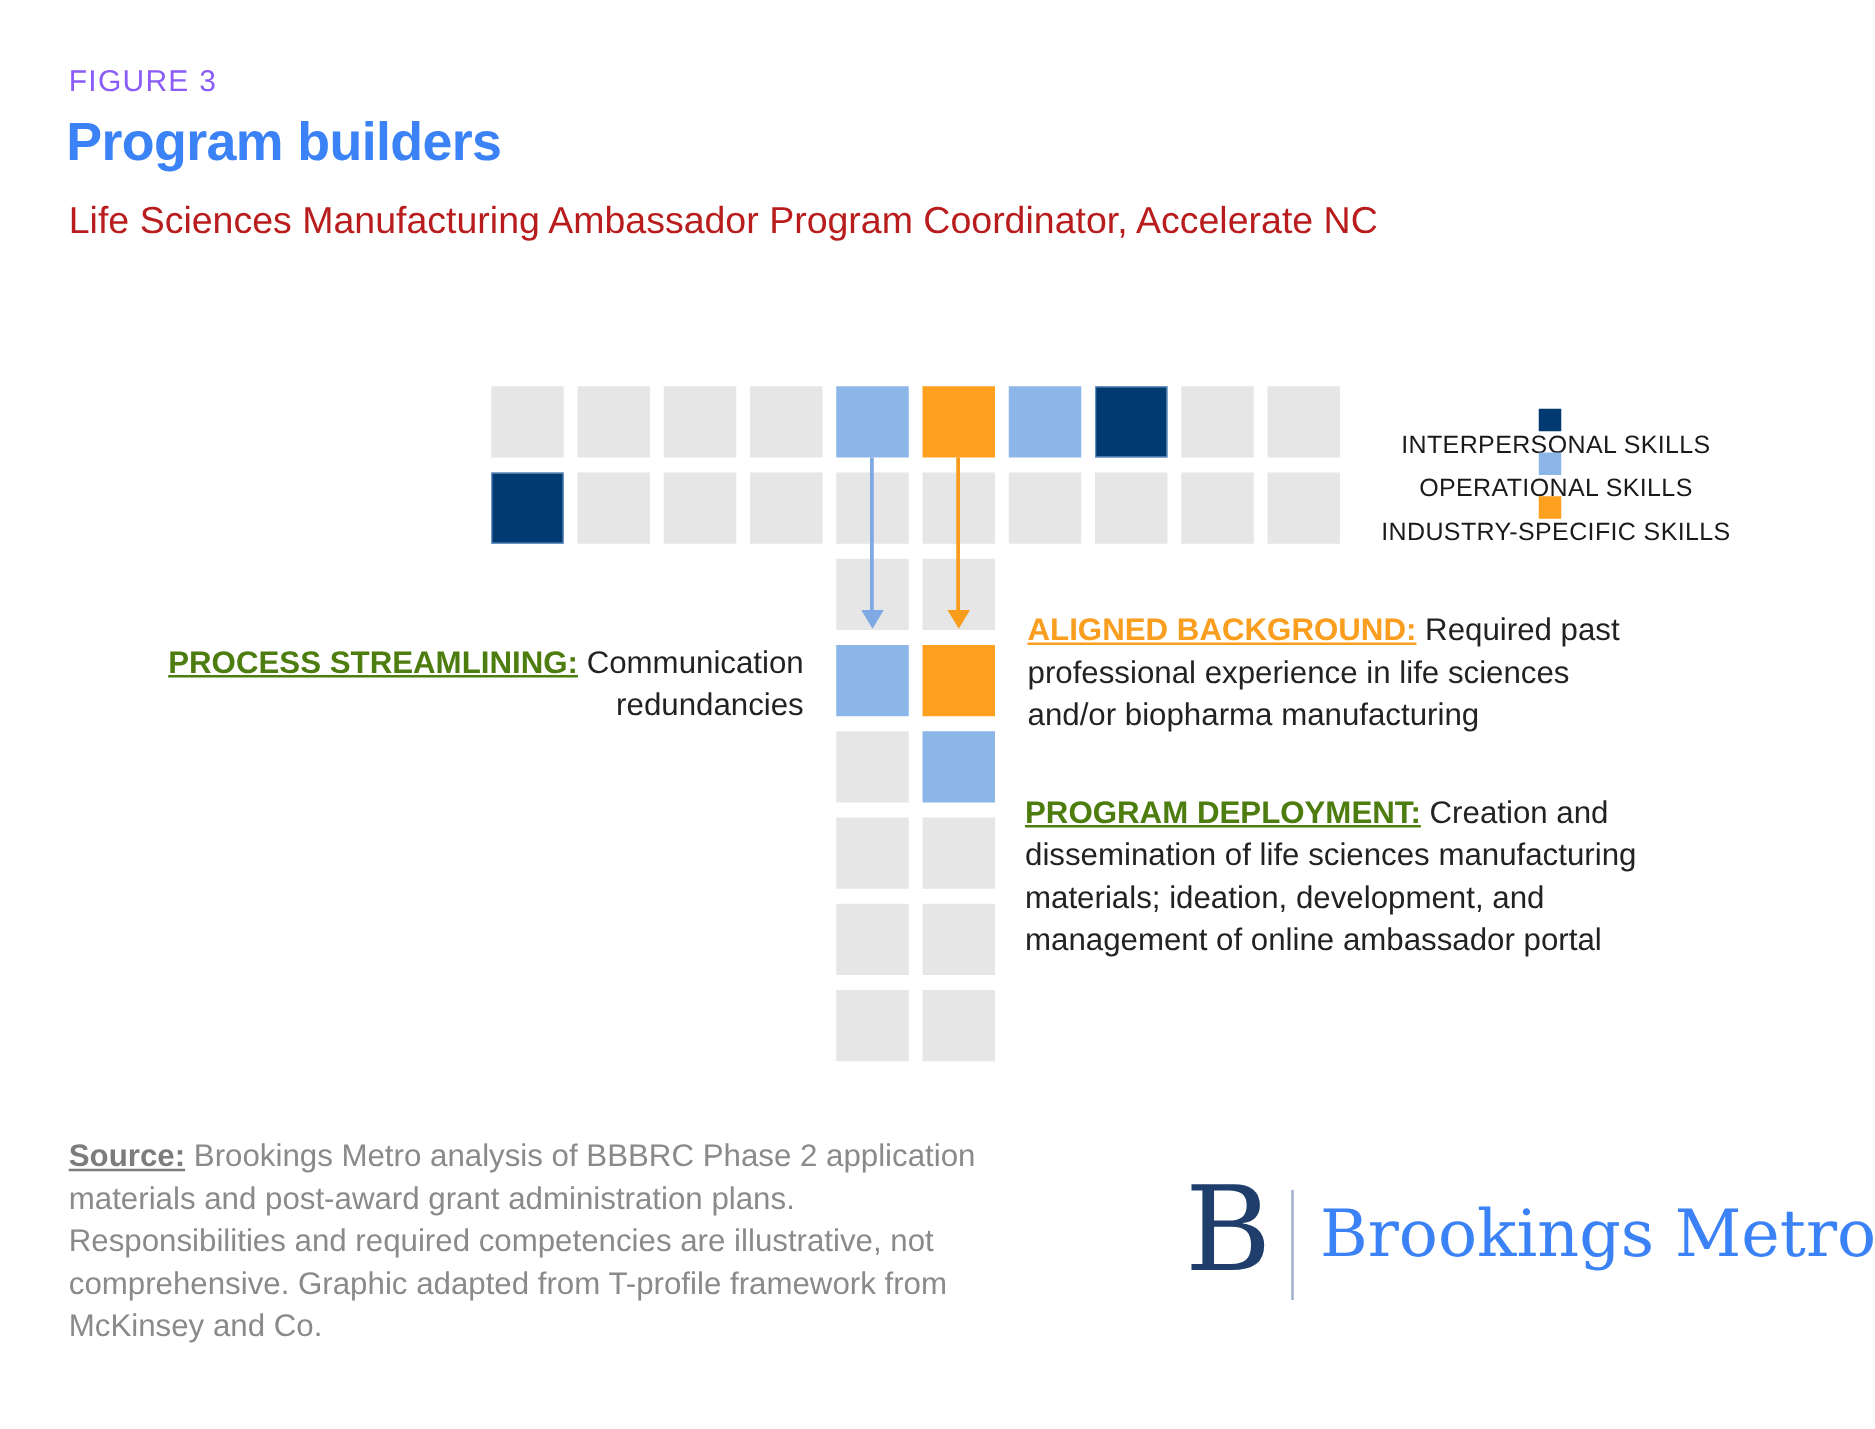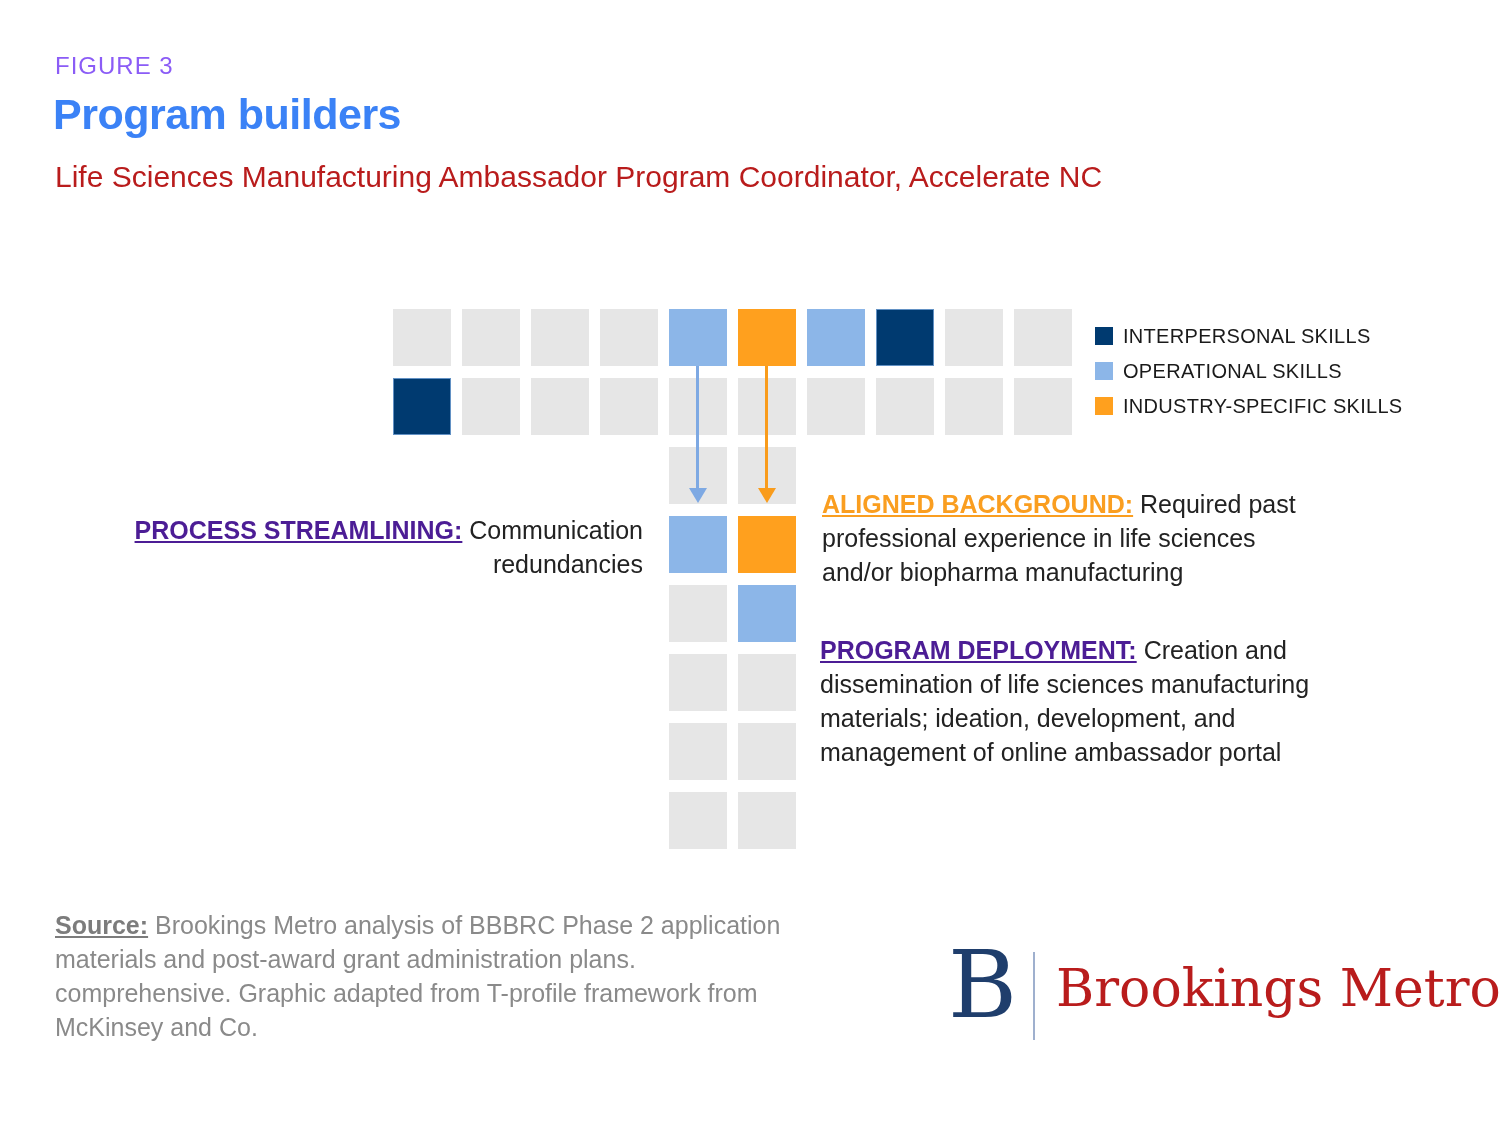--- a/index.html
+++ b/index.html
@@ -13,39 +13,39 @@
   .figure-subtitle{position:absolute;left:55px;top:160px;font-size:30px;color:#b91c1c;}
   
   .grid-layer{position:absolute;left:0;top:0;width:100%;height:100%;}
   .cell{position:absolute;width:58px;height:57px;z-index:1;}
   .cell.navy{border:1px solid rgba(140,182,232,.7);box-sizing:border-box;}
   
   .arrow-line{position:absolute;width:3px;z-index:2;}
   .arrow-head{position:absolute;width:0;height:0;border-left:9px solid transparent;border-right:9px solid transparent;z-index:2;}
   
   .legend{position:absolute;left:1095px;top:327px;display:flex;flex-direction:column;gap:17px;}
-  .legend-item{display:flex;align-items:center;height:18px;}
+  .legend-item{display:flex;align-items:center;height:18px;flex-direction:column;}
   .legend-swatch{width:18px;height:18px;flex:none;}
   .legend-label{margin-left:10px;font-size:20px;color:#1A1A1A;letter-spacing:0.3px;white-space:nowrap;}
   
   .ann{position:absolute;font-size:25px;line-height:34px;color:#222222;}
   .ann-line{white-space:nowrap;}
   .lead{font-weight:bold;text-decoration:underline;}
-  .lead-blue{color:#4c1d95;}
+  .lead-blue{color:#4d7c0f;}
   .lead-orange{color:#FA9E20;}
   .ann-left{left:55px;top:513px;width:588px;text-align:right;}
   .ann-right1{left:822px;top:487px;}
   .ann-right2{left:820px;top:633px;}
   
   .source{position:absolute;left:55px;top:908px;font-size:25px;line-height:34px;color:#8A8A8A;}
   .source .lead{color:#7C7C7C;}
   
   .logo-mark{position:absolute;left:948px;top:938px;font-family:"DejaVu Serif", serif;font-size:94px;line-height:1;color:#1F3E6C;}
   .logo-divider{position:absolute;left:1033px;top:952px;width:2px;height:88px;background:#9FB0CE;}
-  .logo-name{position:absolute;left:1056px;top:958px;font-family:"DejaVu Serif", serif;font-size:52px;color:#b91c1c;white-space:nowrap;}
+  .logo-name{position:absolute;left:1056px;top:958px;font-family:"DejaVu Serif", serif;font-size:52px;color:#3b82f6;white-space:nowrap;}
 </style>
 </head>
 <body>
 
 <div class="canvas">
 
   <div class="figure-label">FIGURE 3</div>
   <div class="figure-title">Program builders</div>
   <div class="figure-subtitle">Life Sciences Manufacturing Ambassador Program Coordinator, Accelerate NC</div>
 
@@ -122,20 +122,21 @@
   <div class="ann ann-right2">
     <div class="ann-line"><span class="lead lead-blue">PROGRAM DEPLOYMENT:</span><span> Creation and</span></div>
     <div class="ann-line">dissemination of life sciences manufacturing</div>
     <div class="ann-line">materials; ideation, development, and</div>
     <div class="ann-line">management of online ambassador portal</div>
   </div>
 
   <div class="source">
     <div class="ann-line"><span class="lead">Source:</span><span> Brookings Metro analysis of BBBRC Phase 2 application</span></div>
     <div class="ann-line">materials and post-award grant administration plans.</div>
+    <div class="ann-line">Responsibilities and required competencies are illustrative, not</div>
     <div class="ann-line">comprehensive. Graphic adapted from T-profile framework from</div>
     <div class="ann-line">McKinsey and Co.</div>
   </div>
 
   <div>
     <div class="logo-mark">B</div>
     <div class="logo-divider"></div>
     <div class="logo-name">Brookings Metro</div>
   </div>
 

